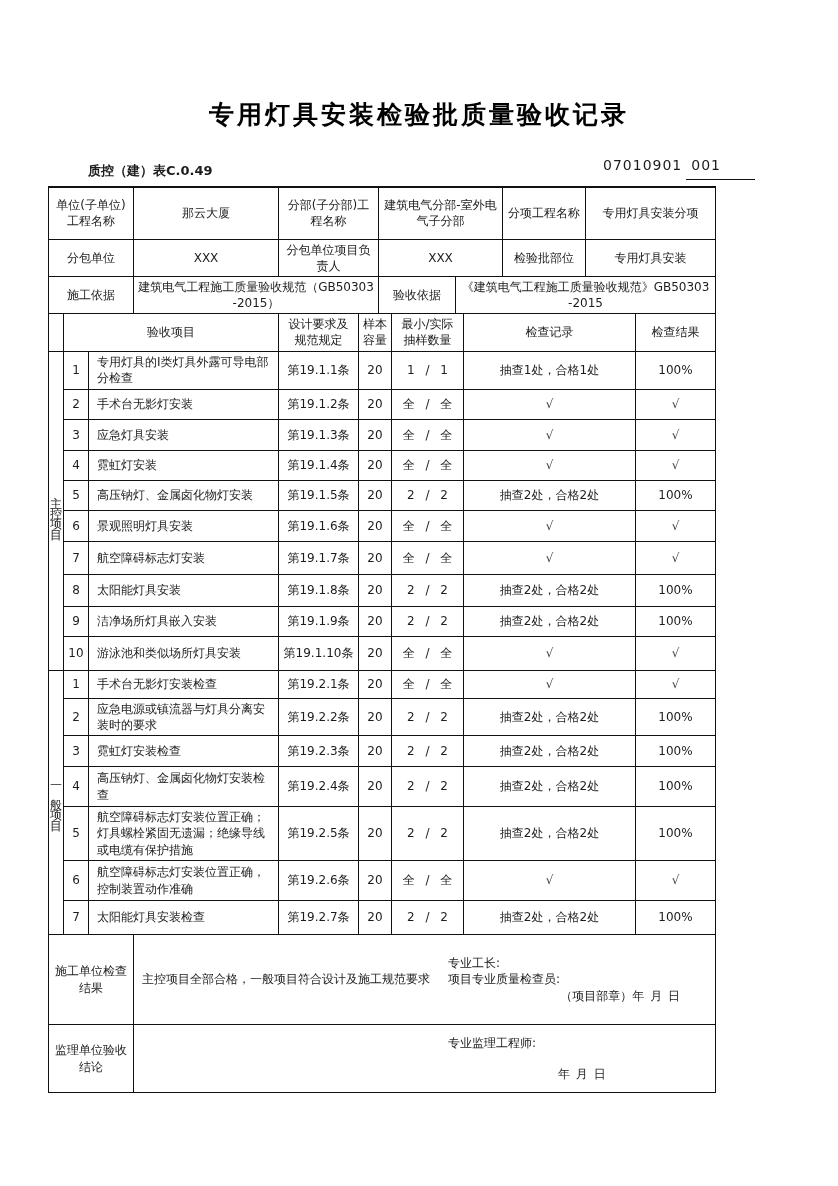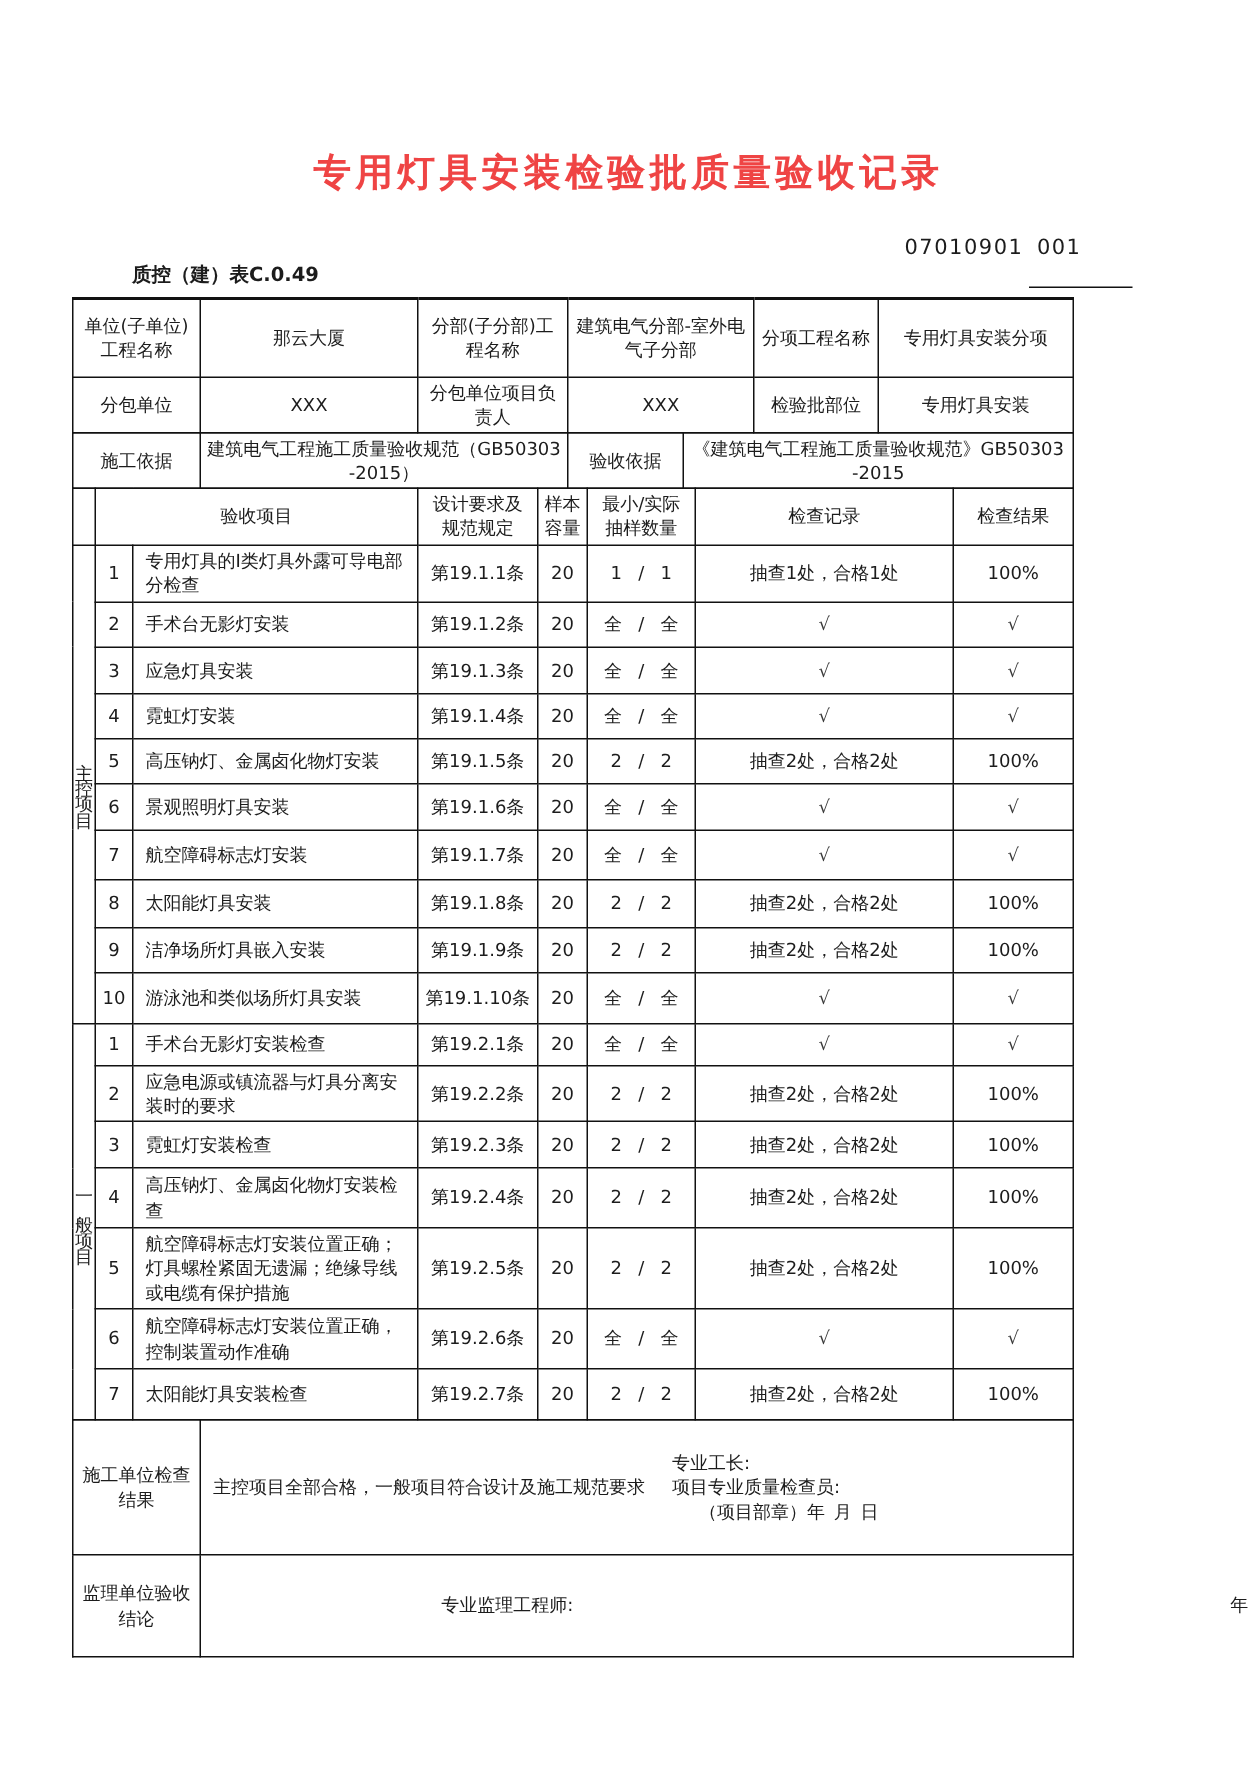--- a/index.html
+++ b/index.html
@@ -4,31 +4,31 @@
 <style>
   html,body{margin:0;padding:0;}
   body{
     width:838px;height:1186px;background:#ffffff;
     font-family:"DejaVu Sans","Liberation Sans",sans-serif;
     color:#1c1c1c;-webkit-font-smoothing:antialiased;
   }
   .sheet{position:relative;width:838px;height:1186px;overflow:hidden;}
   .doc-title{
     margin:0;padding-top:98px;text-align:center;
-    font-size:25px;font-weight:bold;letter-spacing:3px;color:#ef4444;
+    font-size:25px;font-weight:bold;letter-spacing:3px;color:#000000;
   }
   .meta-row{
     width:667px;margin:26px 0 6px 88px;
     display:flex;justify-content:space-between;align-items:flex-end;gap:43px;
   }
   .form-code{font-size:13px;font-weight:bold;}
   .doc-number{font-size:14px;letter-spacing:1px;}
   .doc-number .suffix{
     border-bottom:1.5px solid #111;
-    padding:0 34px 18px 5px;margin-left:4px;display:inline-block;
+    padding:0 34px 6px 5px;margin-left:4px;display:inline-block;
   }
   table{
     border-collapse:collapse;table-layout:fixed;
     width:667px;margin-left:48px;font-size:12px;color:#1c1c1c;
   }
   table + table{margin-top:-1px;}
   td{
     border:1px solid #111;text-align:center;vertical-align:middle;
     padding:2px 4px;line-height:1.35;word-break:break-all;
   }
@@ -43,22 +43,22 @@
   }
   .check{font-family:"DejaVu Serif",serif;color:#3a3a3a;}
   
   .sig-wrap{display:flex;align-items:stretch;width:100%;height:100%;}
   .sig-conclusion{
     width:300px;display:flex;align-items:center;justify-content:center;
     text-align:left;padding:0 2px;
   }
   .sig-right{flex:1;text-align:left;padding:10px 6px 8px 10px;display:flex;flex-direction:column;justify-content:space-between;}
   .sig-line{white-space:nowrap;}
-  .sig-line3{display:flex;justify-content:flex-start;padding:0 28px 2px 18px;}
-  .sup-wrap{width:100%;height:100%;display:flex;flex-direction:row;justify-content:center;gap:14px;}
+  .sig-line3{display:flex;justify-content:flex-end;padding:0 28px 2px 18px;}
+  .sup-wrap{width:100%;height:100%;display:flex;flex-direction:column;justify-content:center;gap:14px;}
   .sup-line1{text-align:left;padding-left:314px;white-space:nowrap;}
   .sup-line2{text-align:left;padding-left:424px;white-space:nowrap;letter-spacing:1px;}
   .date-txt{letter-spacing:1px;white-space:nowrap;}
 </style>
 </head>
 <body>
 
 <div class="sheet">
 
   <h1 class="doc-title">专用灯具安装检验批质量验收记录</h1>

